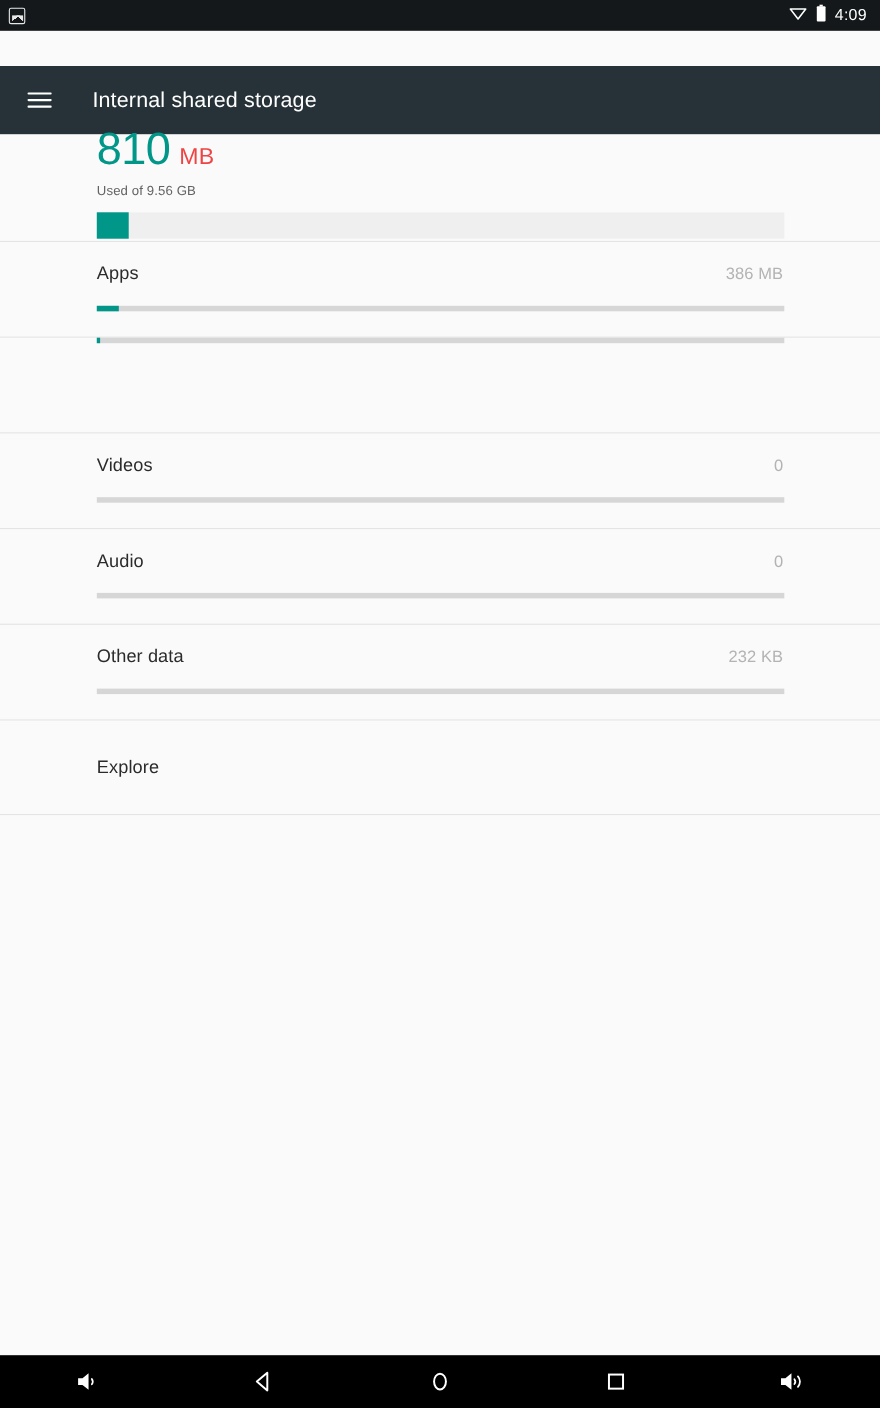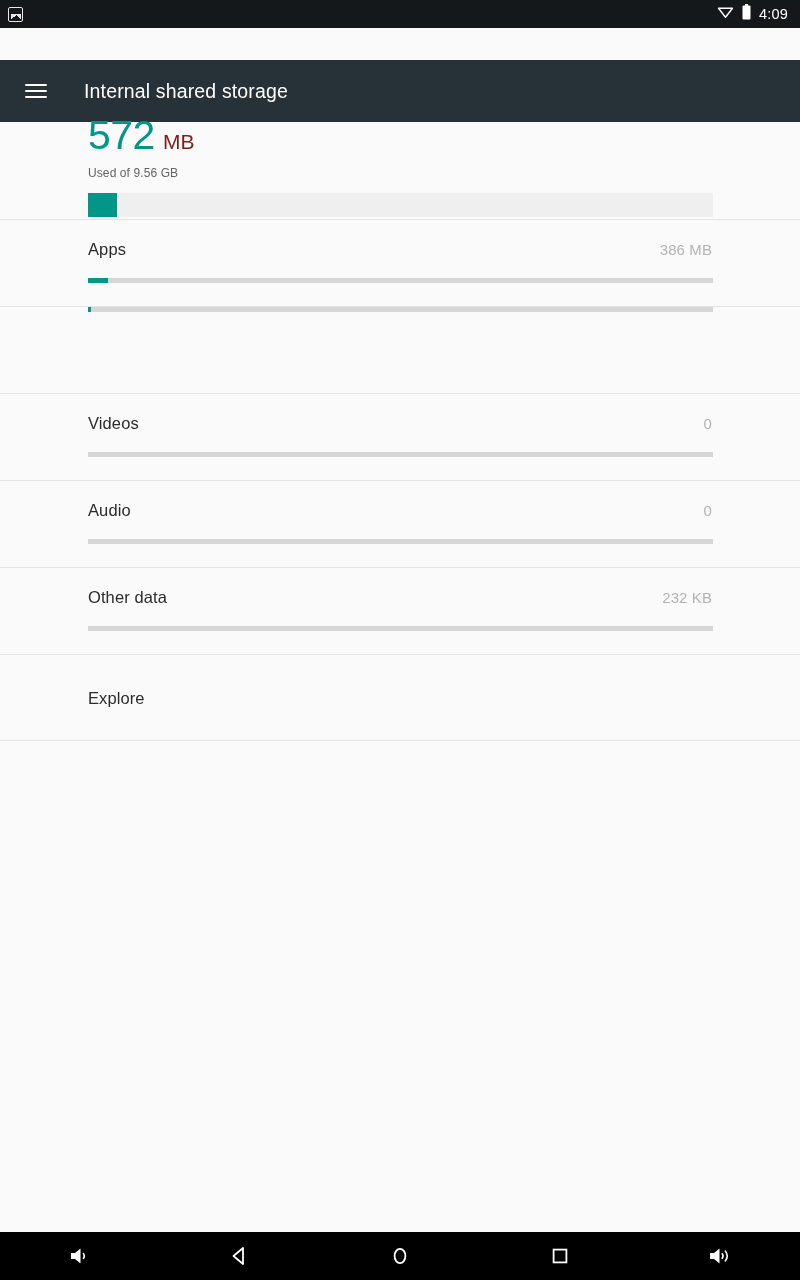--- a/index.html
+++ b/index.html
@@ -44,21 +44,21 @@
   #menu-button span { display:block; width:22px; height:2px; background:#ffffff; border-radius:1px; }
   #app-title {
     color:#ffffff; font-size:19.5px; margin-left:20px; letter-spacing:.15px;
   }
 
   
   #summary { position:absolute; top:90px; left:0; width:800px; }
   #summary-inner { padding:24px 88px 0 88px; }
   .size-line { display:flex; align-items:baseline; }
   #summary-value { color:#009688; font-size:41px; line-height:42px; letter-spacing:-.5px; }
-  #summary-unit { color:#7f1d1d; font-size:21px; margin-left:8px; letter-spacing:.2px; }
+  #summary-unit { color:#ef4444; font-size:21px; margin-left:8px; letter-spacing:.2px; }
   #summary-sub { color:#636363; font-size:12px; margin-top:10px; letter-spacing:.1px; }
 
   #total-bar {
     position:relative; margin-top:13px; height:24px; width:625px; background:#efefef;
   }
   #total-bar-fill { position:absolute; left:0; top:0; height:24px; background:#009688; }
 
   
   #list { position:absolute; top:219px; left:0; width:800px; }
   .row {
@@ -116,21 +116,21 @@
       <span></span>
       <span></span>
       <span></span>
     </div>
     <div id="app-title">Internal shared storage</div>
   </div>
 
   <div id="summary">
     <div id="summary-inner">
       <div class="size-line">
-        <span id="summary-value">572</span>
+        <span id="summary-value">810</span>
         <span id="summary-unit">MB</span>
       </div>
       <div id="summary-sub">Used of 9.56 GB</div>
       <div id="total-bar" style="background: rgb(239, 239, 239);">
         <div id="total-bar-fill" style="width: 4.6%; background: rgb(0, 150, 136);"></div>
       </div>
     </div>
   </div>
 
   <div id="list">

